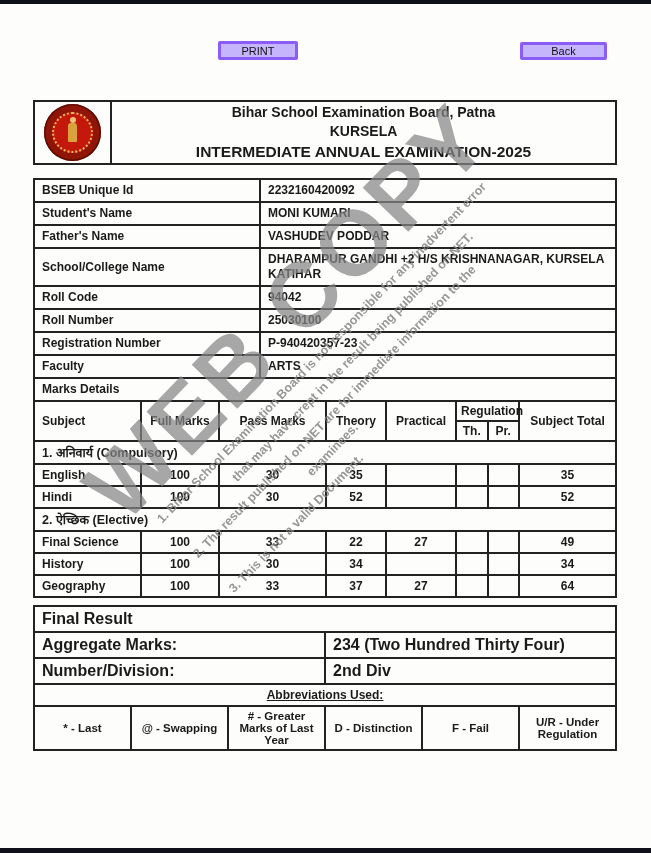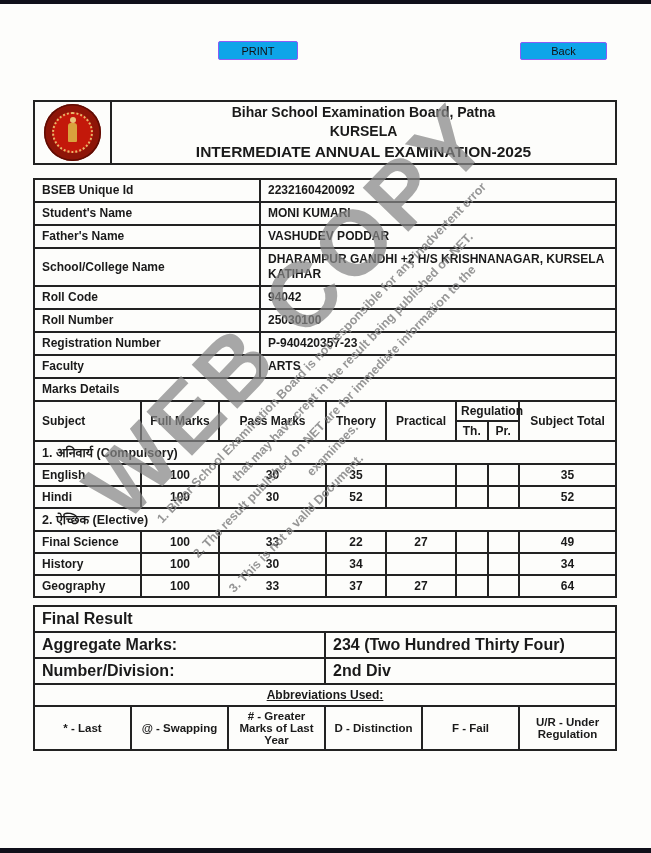--- a/index.html
+++ b/index.html
@@ -11,22 +11,22 @@
     font-weight:700;
     color:#1a1a1a;
     overflow:hidden;
   }
   .edge-bar { position:absolute; left:0; width:651px; background:#10101a; z-index:20; }
   .edge-bar.top { top:0; height:4px; }
   .edge-bar.bottom { bottom:0; height:5px; }
 
   .btn {
     position:absolute;
-    background:#0ea5e9;
-    border:1px solid #8b5cf6;
+    background:#c4b5fd;
+    border:3px solid #8b5cf6;
     border-radius:2px;
     font-family:"Liberation Sans",sans-serif;
     font-size:11px;
     font-weight:400;
     color:#111;
     z-index:30;
     cursor:pointer;
   }
   #print-btn { left:218px; top:41px; width:80px; height:19px; }
   #back-btn  { left:520px; top:42px; width:87px; height:18px; }

